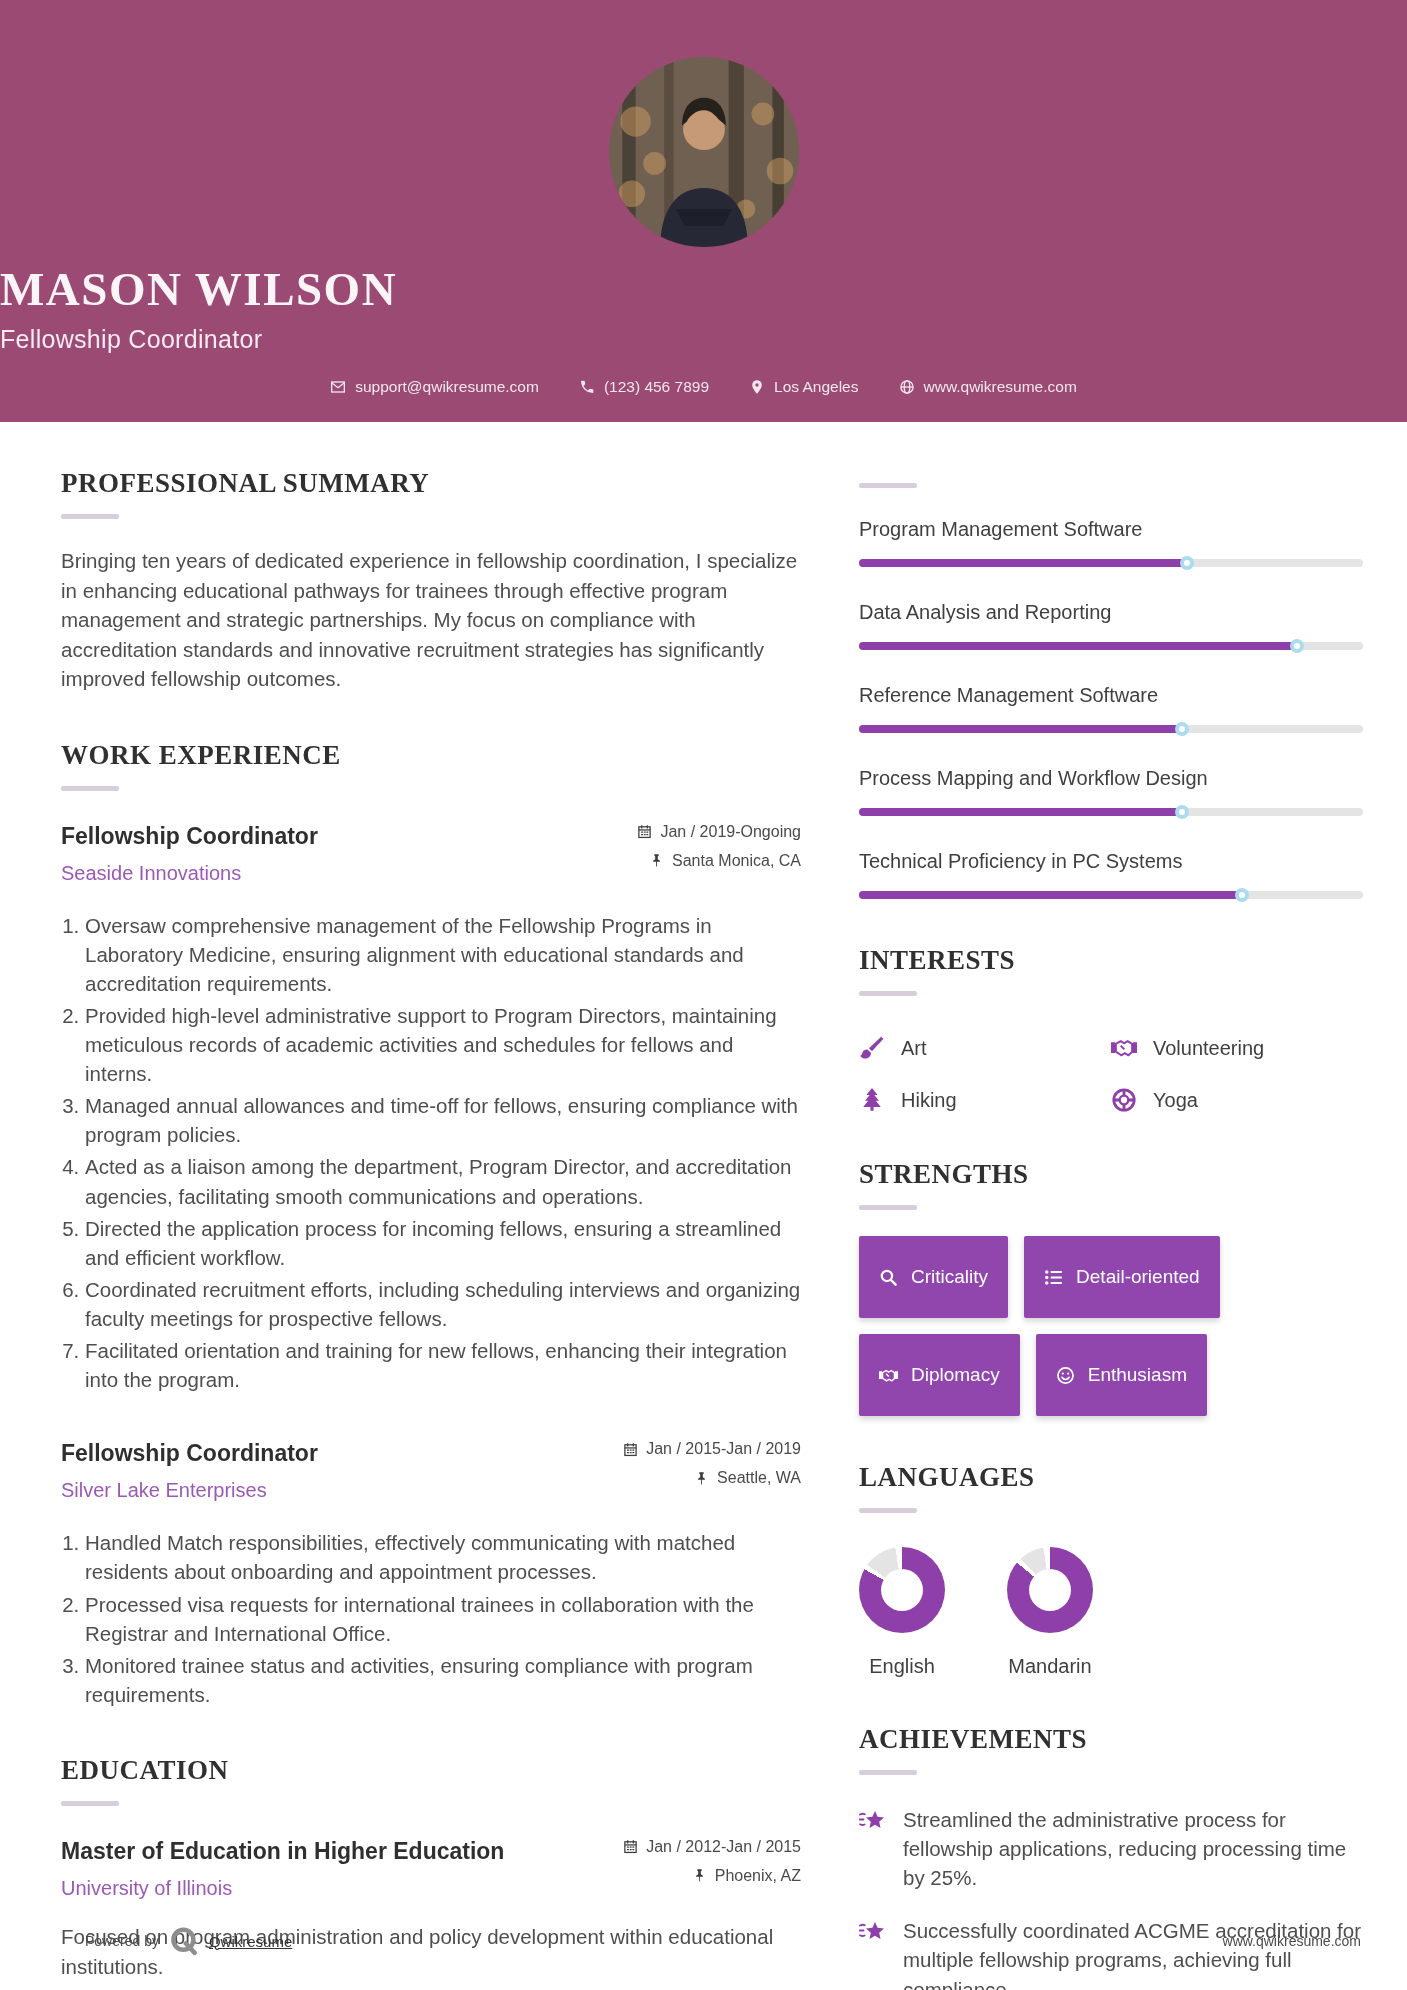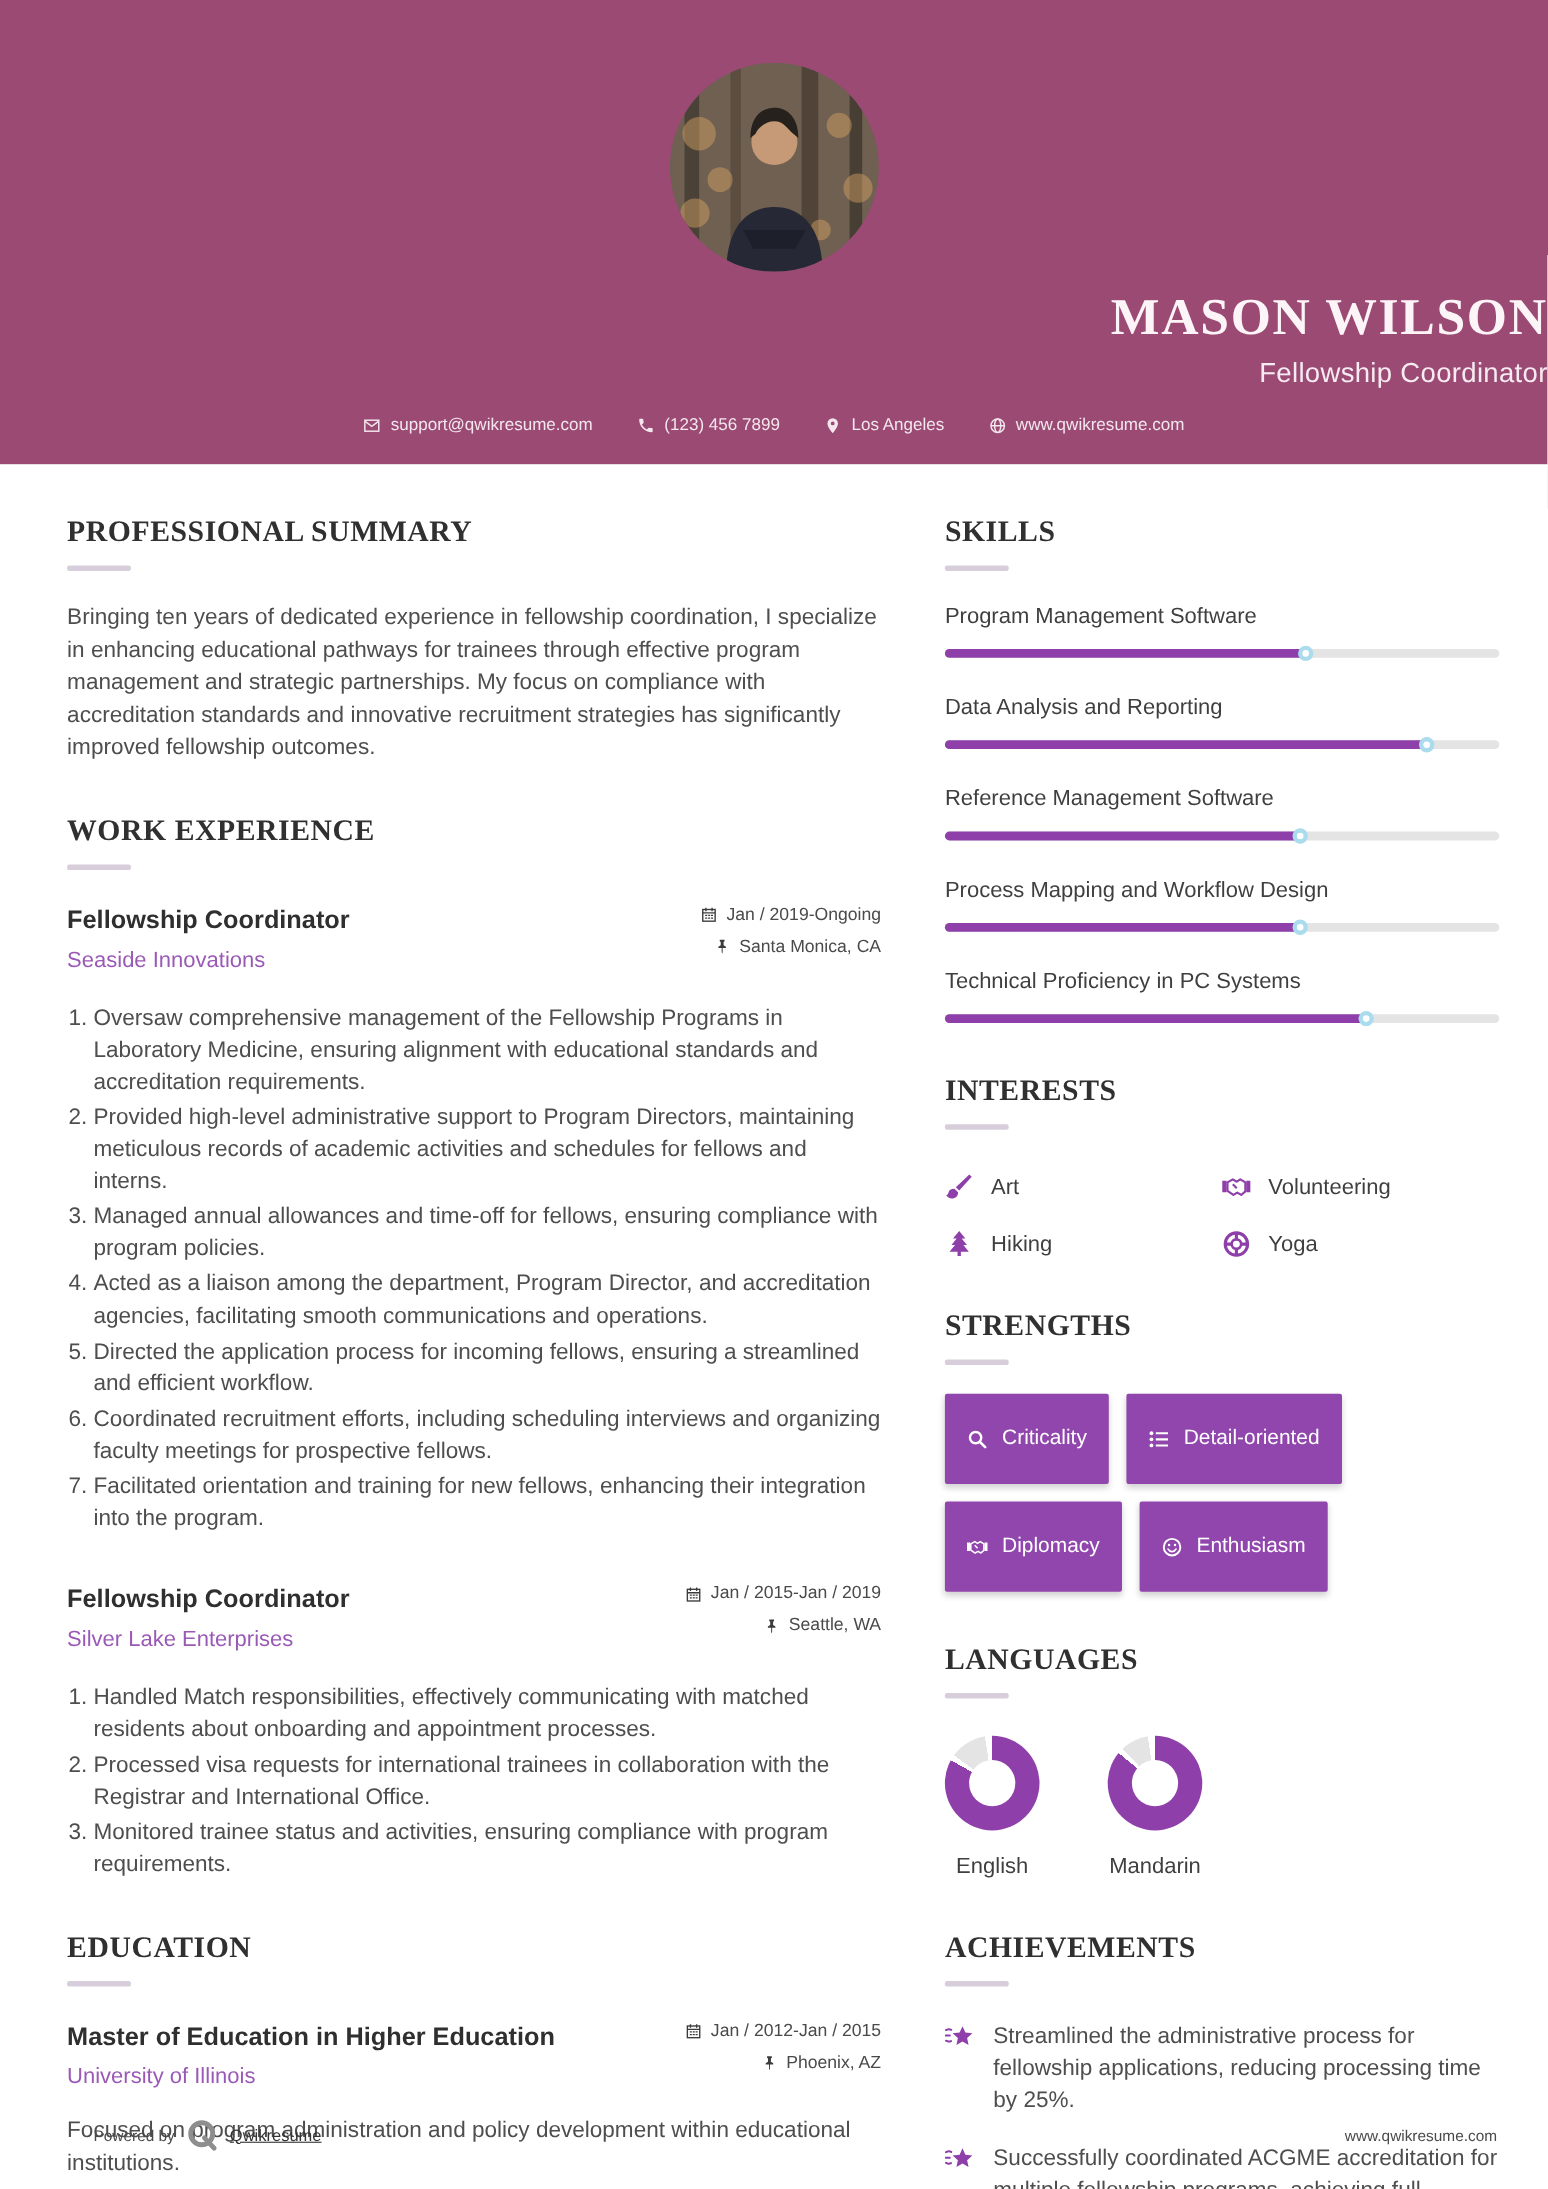--- a/index.html
+++ b/index.html
@@ -1,21 +1,21 @@
 <!DOCTYPE html>
 <html><head>
 <meta charset="utf-8">
 <style>
   * { margin:0; padding:0; box-sizing:border-box; }
   html,body { background:#e8e8e8; }
   body { font-family:"Liberation Sans", sans-serif; }
   .page { position:relative; width:1407px; height:1990px; margin:0 auto; background:#ffffff; overflow:hidden; }
 
   
-  .hero { height:422px; background:#9a4a73; text-align:right; }
+  .hero { height:422px; background:#9a4a73; text-align:left; }
   .photo { width:190px; height:190px; border-radius:50%; overflow:hidden; margin:0 auto; position:relative; top:57px; }
   .photo svg { display:block; width:100%; height:100%; }
   .hero h1 { margin-top:72px; font-family:"Liberation Serif", serif; font-weight:700; font-size:47px; letter-spacing:1.5px; color:#fdf4f8; }
   .hero .subtitle { margin-top:9px; font-size:25px; font-weight:400; color:#f7ebf1; letter-spacing:0.3px; }
   .contact { margin-top:24px; display:flex; justify-content:center; align-items:center; gap:40px; color:#f3e6ed; font-size:15.5px; }
   .contact .c-item { display:flex; align-items:center; gap:9px; }
   .contact svg { width:16px; height:16px; }
 
   
   .content { display:flex; padding:46px 44px 0 61px; gap:58px; }
@@ -302,21 +302,20 @@
             </div>
           </div>
         </div>
         <p class="edu-desc">Focused on program administration and policy development within educational institutions.</p>
       </section>
     </div>
 
     <div class="col-right">
 
       <section>
-        <h2 class="section-title">SKILLS</h2>
         <div class="rule"></div>
         <div class="skills-list" id="skills-list">
             <div class="skill">
               <div class="skill-label">Program Management Software</div>
               <div class="slider">
                 <div class="fill" style="width: 65%;"></div>
                 <div class="knob" style="left: 65%;"></div>
               </div>
             </div>
             <div class="skill">

